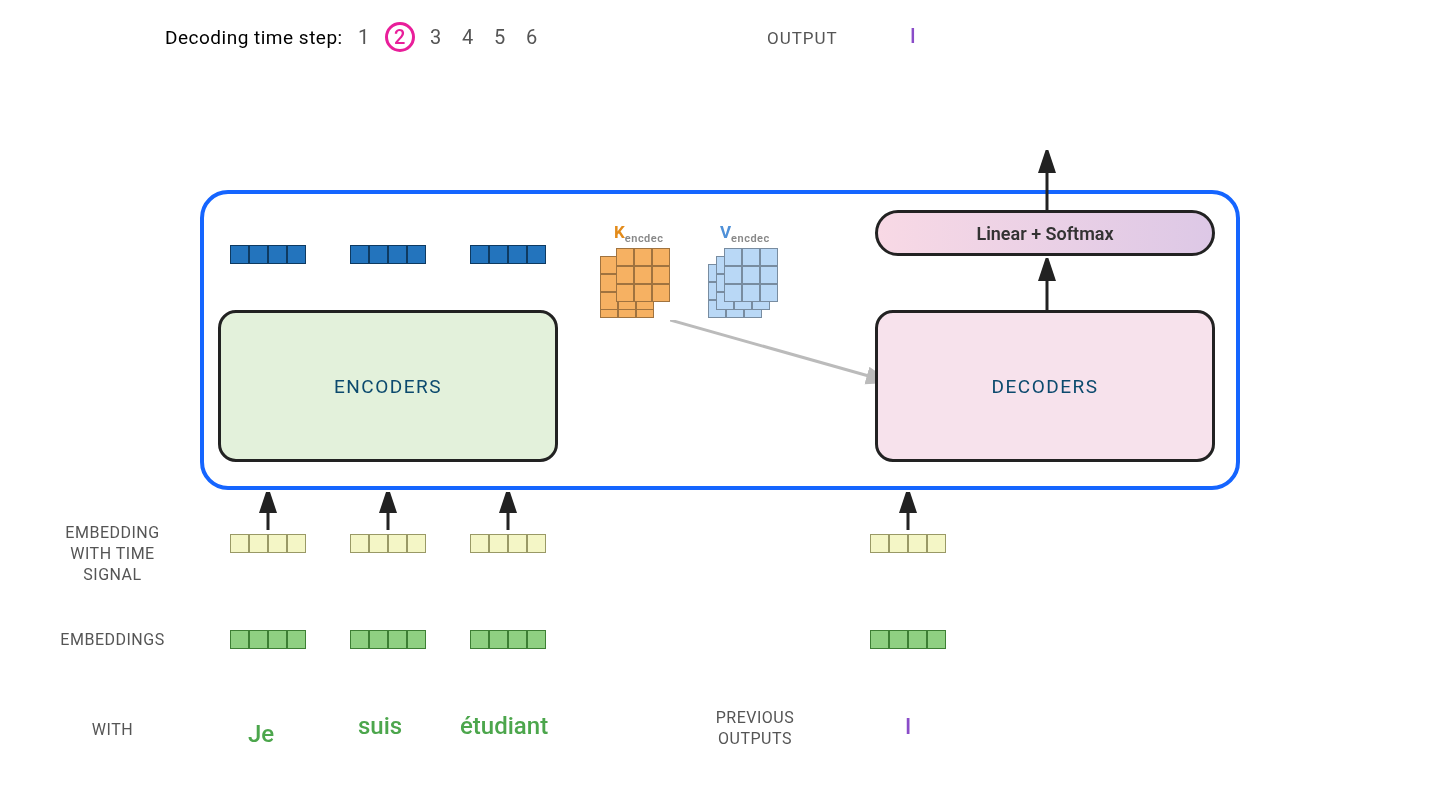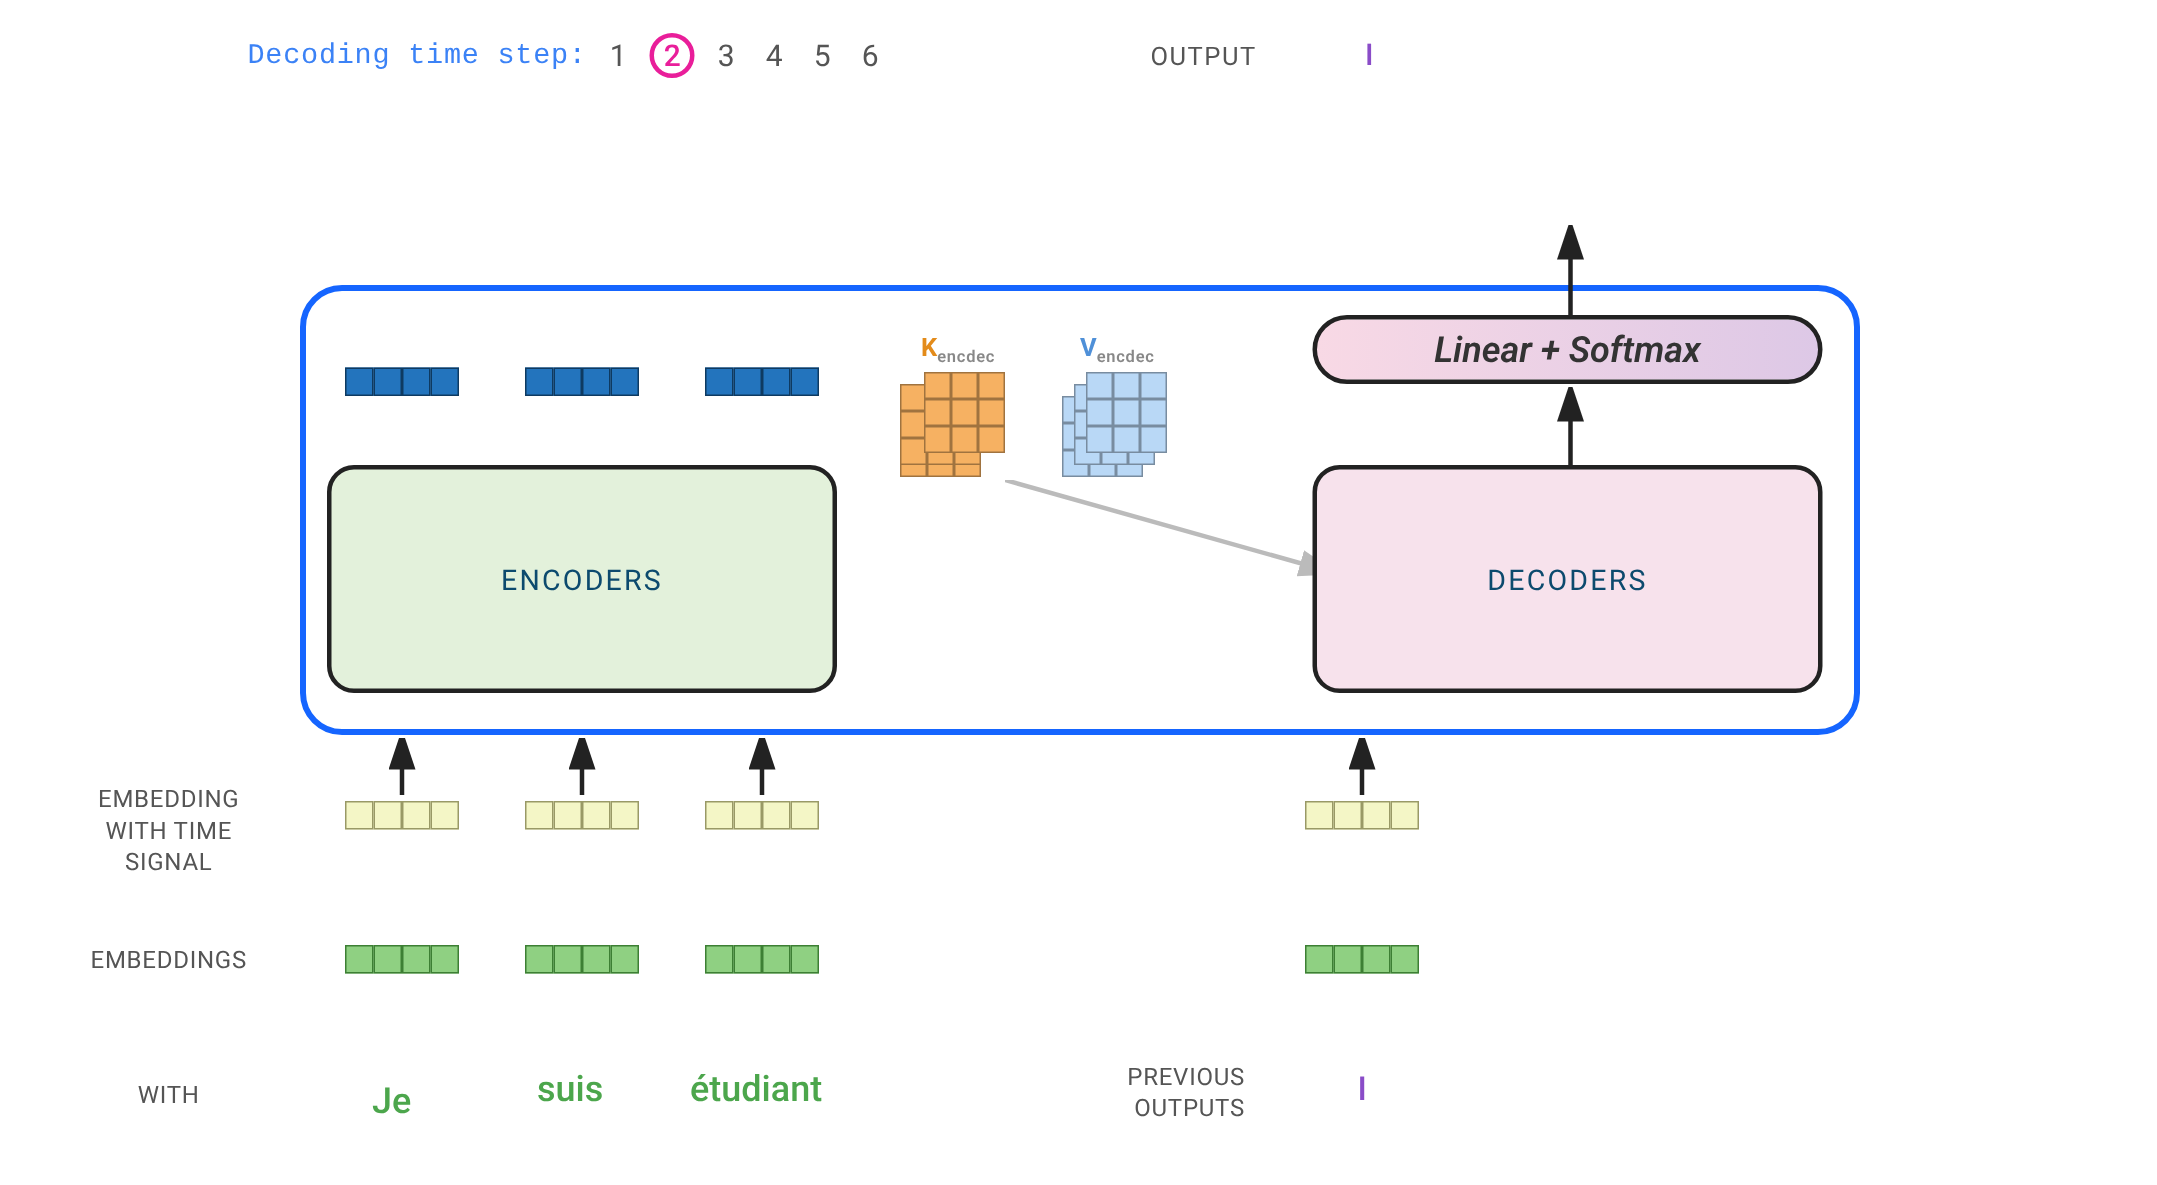--- a/index.html
+++ b/index.html
@@ -5,24 +5,23 @@
   * { box-sizing: border-box; }
   body {
     margin: 0;
     font-family: -apple-system, BlinkMacSystemFont, "Segoe UI", Roboto, "Helvetica Neue", Arial, sans-serif;
     background: #fff;
     width: 1438px;
     height: 790px;
     position: relative;
   }
   .label {
-    color: #3b82f6;
+    color: #000000;
     font-size: 17px;
     letter-spacing: 0.5px;
-    font-family: Liberation Mono, monospace;
   }
   .timestep-row {
     position: absolute;
     display: flex;
     align-items: center;
     gap: 10px;
   }
   .timestep-num {
     font-size: 20px;
     color: #555;
@@ -65,25 +64,24 @@
     font-size: 19px;
     letter-spacing: 1.5px;
     color: #0c4a6e;
   }
   .encoder-block { background: #e3f1db; }
   .decoder-block { background: #f7e2ec; }
   .linear-block {
     background: linear-gradient(90deg, #f8d9e5 0%, #ddc8e6 100%);
     border-radius: 40px;
     border: 3px solid #222;
-    font-size: 24px;
+    font-size: 18px;
     letter-spacing: 0;
     font-weight: 600;
     color: #333;
-    font-style: italic;
   }
   .vec-row {
     position: absolute;
     display: flex;
   }
   .vec-cell {
     border: 1px solid #222;
     width: 19px;
     height: 19px;
   }
@@ -360,17 +358,17 @@
     <div class="vec-cell cell-green"></div>
     <div class="vec-cell cell-green"></div>
     <div class="vec-cell cell-green"></div>
   </div>
 
 <div class="left-label" style="left:30px; top:720px; width:165px;">WITH</div>
 <div class="input-token" style="left:248px; top:720px;">Je</div>
 <div class="input-token" style="left:358px; top:712px;">suis</div>
 <div class="input-token" style="left:460px; top:712px;">étudiant</div>
 
-<div class="left-label" style="left:680px; top:708px; width:150px; text-align:right;">
+<div class="left-label" style="left:680px; top:708px; width:150px; text-align:center;">
   <span>PREVIOUS</span><br>
   <span>OUTPUTS</span>
 </div>
 <div class="prev-token" style="left:905px; top:714px;">I</div>
 
 </body></html>

